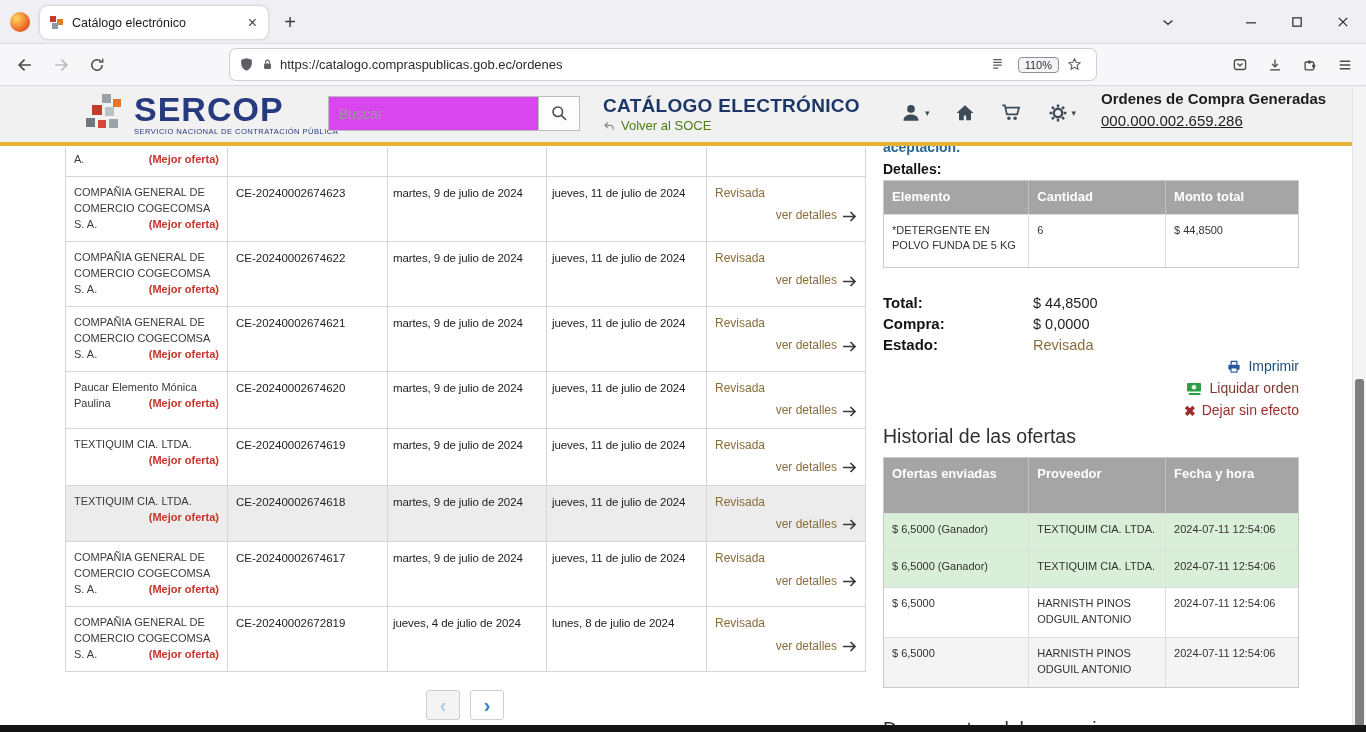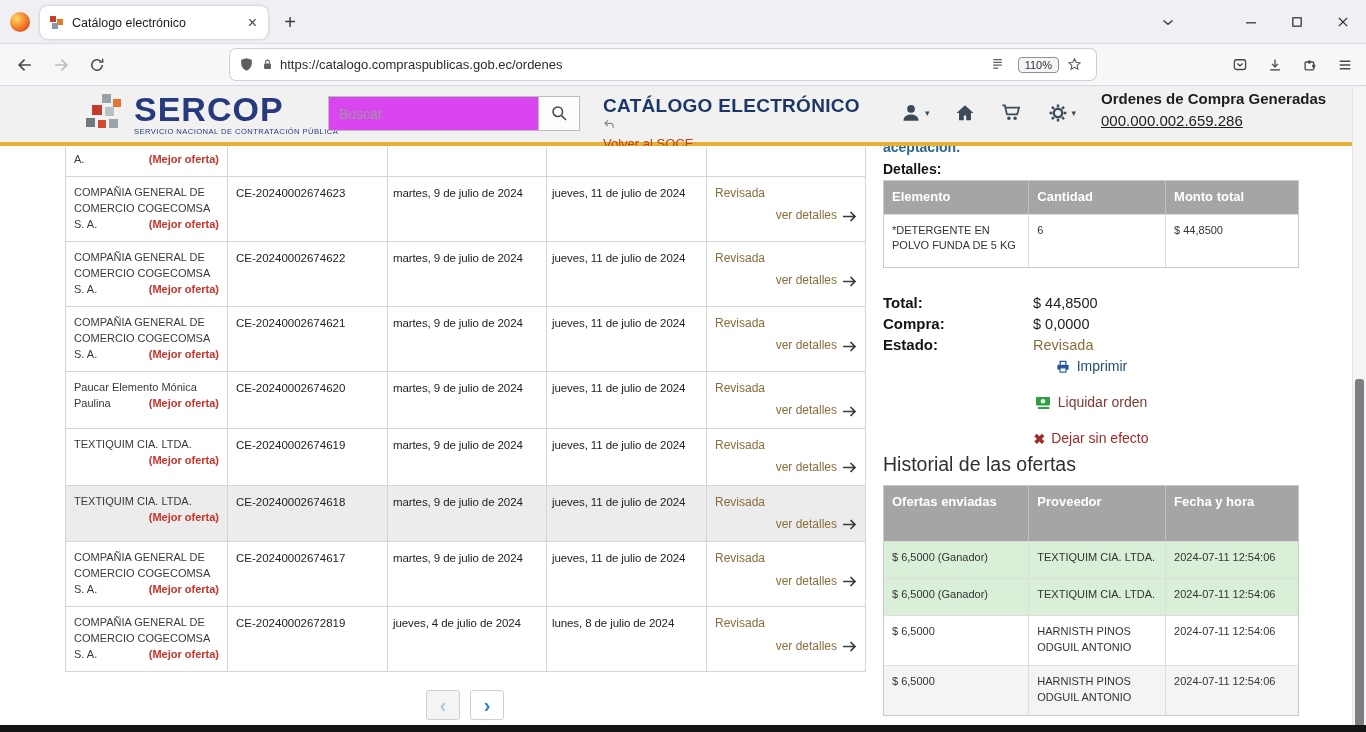--- a/index.html
+++ b/index.html
@@ -55,21 +55,21 @@
   .logo-txt{margin-left:4px;}
   .logo-name{font-size:34px;font-weight:bold;color:#273a7e;letter-spacing:1px;line-height:34px;}
   .logo-sub{font-size:7.6px;color:#273a7e;letter-spacing:.45px;margin-top:1px;}
   .search{position:absolute;left:328px;top:9px;display:flex;}
   .search-input{width:210px;height:35px;box-sizing:border-box;border:1px solid #bcbcbc;border-right:none;
     padding:0 10px;font-size:14px;font-family:inherit;color:#333;background:#d946ef;outline:none;}
   .search-input::placeholder{color:#9a9a9a;}
   .search-btn{width:42px;height:35px;box-sizing:border-box;border:1px solid #bcbcbc;background:#fdfdfd;
     display:flex;align-items:center;justify-content:center;cursor:pointer;}
   .cat-title{position:absolute;left:603px;top:8px;font-size:19px;font-weight:bold;color:#1c3667;letter-spacing:.3px;}
-  .volver{position:absolute;left:603px;top:31px;display:flex;align-items:flex-start;gap:5px;font-size:13px;color:#c2410c;cursor:pointer;flex-direction:column;}
+  .volver{position:absolute;left:603px;top:31px;display:flex;align-items:flex-end;gap:5px;font-size:13px;color:#4d7c0f;cursor:pointer;}
   .hicons{position:absolute;left:900px;top:14px;display:flex;align-items:center;gap:24px;}
   .hicon{display:flex;align-items:center;gap:3px;cursor:pointer;color:#3d4a57;}
   .caret{font-size:9px;color:#3d4a57;}
   .orders-info{position:absolute;left:1101px;top:3px;width:240px;}
   .oi-label{font-size:15px;font-weight:bold;color:#1d1d1d;}
   .oi-number{font-size:15px;color:#1d1d1d;margin-top:5px;text-decoration:underline;}
 
   
   .orders{position:absolute;left:65px;top:1px;width:800px;border-left:1px solid #d6d6d6;}
   .o-row{display:flex;border-bottom:1px solid #d6d6d6;background:#fff;min-height:64px;}
@@ -105,21 +105,21 @@
   .dc3,.hc3{width:138px;}
   .d-head{min-height:33px;}
   .d-row{display:flex;border-top:1px solid #ddd;}
   .d-cell{padding:8px;font-size:11px;color:#333;border-right:1px solid #ddd;min-height:52px;box-sizing:border-box;line-height:1.4;}
   .d-cell:last-child{border-right:none;}
   .totals{margin-top:27px;}
   .t-row{display:flex;margin-bottom:5px;line-height:16px;}
   .t-label{width:150px;font-size:15px;font-weight:bold;color:#141414;}
   .t-value{font-size:14.5px;color:#222;}
   .t-value.highlight{color:#8a6d3b;}
-  .actions{margin-top:1px;display:flex;flex-direction:column;align-items:center;gap:19px;}
+  .actions{margin-top:1px;display:flex;flex-direction:column;align-items:flex-end;gap:5px;}
   .act{display:flex;align-items:center;gap:6px;font-size:14px;line-height:17px;cursor:pointer;text-decoration:none;}
   .act.print span{color:#1f4e79;}
   .act.liquidar span{color:#7d3a30;}
   .act.dejar span{color:#9e2a2b;}
   .x-icon{color:#d62518;font-weight:bold;font-size:14px;line-height:1;}
   .h-title{margin-top:6px;font-size:19.5px;color:#2f2f2f;}
   .h-table{margin-top:9px;}
   .h-head{min-height:55px;}
   .h-row{display:flex;border-top:1px solid #ddd;background:#fff;min-height:49px;}
   .h-row.winner{background:#d9efd7;min-height:36px;}

